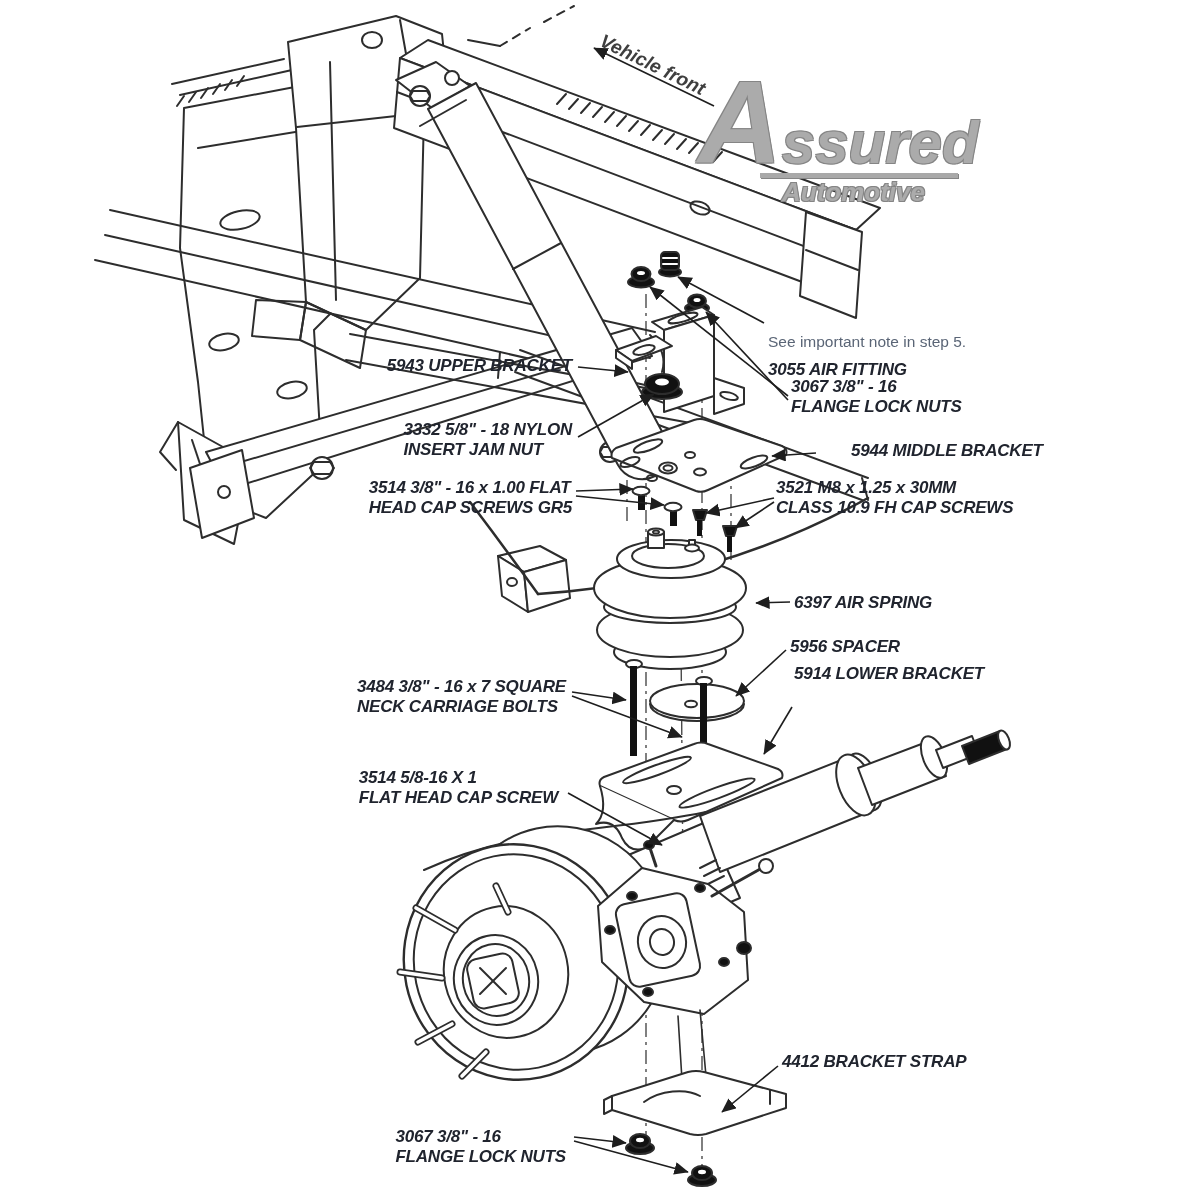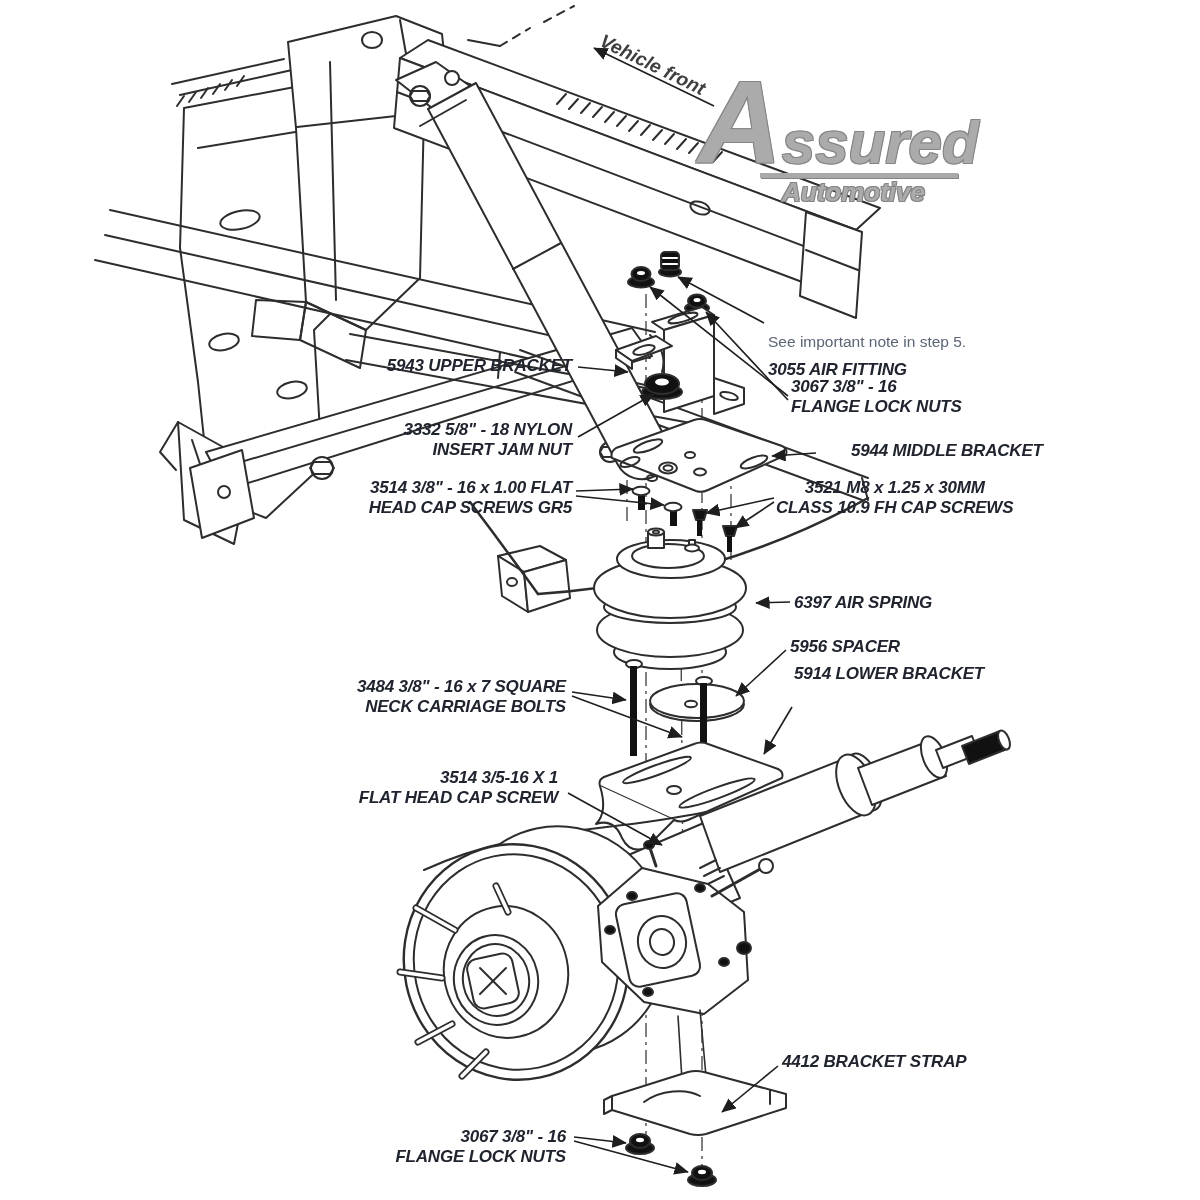--- a/index.html
+++ b/index.html
@@ -1,21 +1,21 @@
 <!DOCTYPE html>
 <html><head>
 <meta charset="utf-8">
 <style>
   html,body{margin:0;padding:0;background:#ffffff;}
   #stage{position:relative;width:1200px;height:1200px;background:#ffffff;overflow:hidden;
          font-family:"Liberation Sans",sans-serif;}
   #art{position:absolute;left:0;top:0;}
   .lbl{position:absolute;font-weight:700;font-style:italic;font-size:17px;line-height:1.18;
        letter-spacing:-0.2px;color:#20242e;white-space:pre-line;}
-  .r{text-align:right;}
+  .r{}
   .note{position:absolute;font-weight:400;font-style:normal;font-size:15.5px;color:#5a6576;}
   .vf{position:absolute;left:606px;top:30px;font-weight:700;font-style:italic;font-size:19px;
       color:#3f3f3f;transform:rotate(26deg);transform-origin:left top;}
   
   .logo{position:absolute;left:698px;top:88px;width:280px;color:#ababab;font-style:italic;font-weight:700;
         text-shadow:1px 1px 0 #858585,-1px -1px 0 #858585,1px -1px 0 #858585,-1px 1px 0 #858585;}
   .logo-main{font-size:60px;line-height:0.95;display:block;text-align:right;}
   .logo-main::first-letter{font-size:116px;line-height:0.62;}
   .logo-bar{height:5px;width:198px;background:#a9a9a9;margin:2px 0 1px 62px;
             box-shadow:1px 1px 0 #858585;}
@@ -381,33 +381,33 @@
   <div class="lbl r" style="right:628px;top:356px;">5943 UPPER BRACKET</div>
 
   <div class="lbl r" style="right:628px;top:420px;">3332 5/8" - 18 NYLON
 INSERT JAM NUT</div>
 
   <div class="lbl" style="left:851px;top:441px;">5944 MIDDLE BRACKET</div>
 
   <div class="lbl r" style="right:628px;top:478px;">3514 3/8" - 16 x 1.00 FLAT
 HEAD CAP SCREWS GR5</div>
 
-  <div class="lbl" style="left:776px;top:478px;text-align:center;">3521 M8 x 1.25 x 30MM
+  <div class="lbl" style="left:776px;top:478px;">3521 M8 x 1.25 x 30MM
 CLASS 10.9 FH CAP SCREWS</div>
 
   <div class="lbl" style="left:794px;top:593px;">6397 AIR SPRING</div>
 
   <div class="lbl" style="left:790px;top:637px;">5956 SPACER</div>
 
   <div class="lbl r" style="right:634px;top:677px;">3484 3/8" - 16 x 7 SQUARE
 NECK CARRIAGE BOLTS</div>
 
   <div class="lbl" style="left:794px;top:664px;">5914 LOWER BRACKET</div>
 
-  <div class="lbl r" style="right:642px;top:768px;">3514  3/5-16 X 1
+  <div class="lbl r" style="right:642px;top:768px;">3514  5/8-16 X 1
 FLAT HEAD CAP SCREW</div>
 
   <div class="lbl" style="left:782px;top:1052px;">4412 BRACKET STRAP</div>
 
   <div class="lbl r" style="right:634px;top:1127px;">3067 3/8" - 16
 FLANGE LOCK NUTS</div>
 
 </div>
 
 </body></html>

